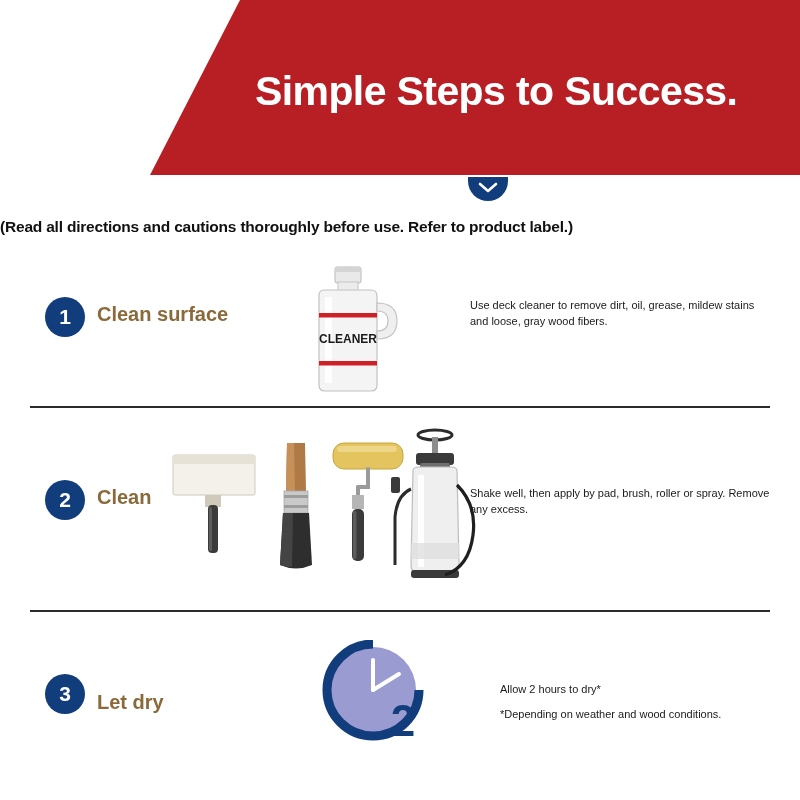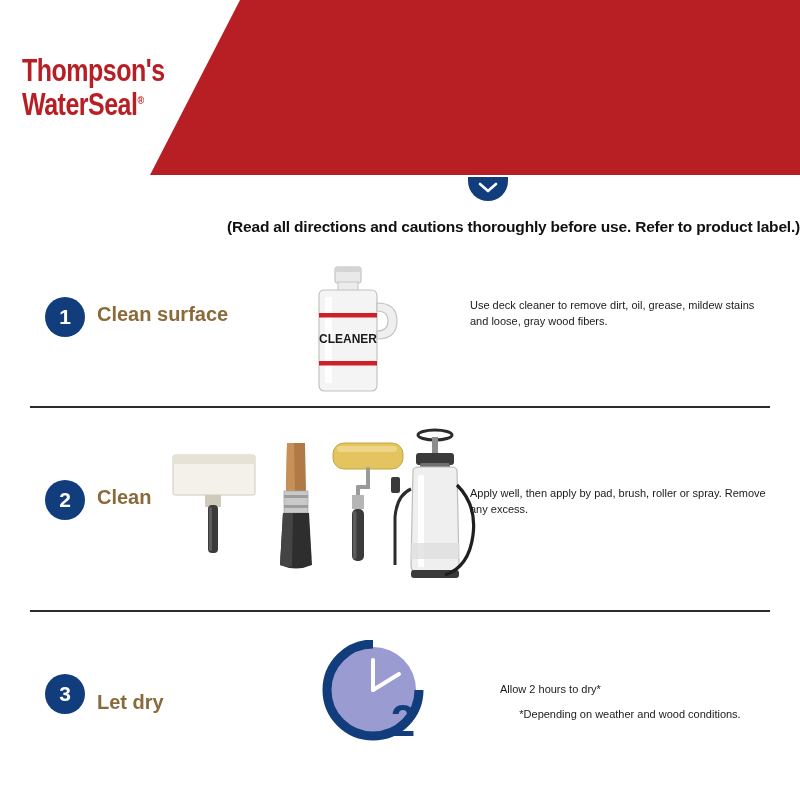--- a/index.html
+++ b/index.html
@@ -85,21 +85,21 @@
     height: 26px;
     z-index: 7;
   }
 
   
   .subtitle {
     position: absolute;
     top: 218px;
     left: 0;
     width: 800px;
-    text-align: right;
+    text-align: left;
     font-size: 15.5px;
     font-weight: bold;
     color: #111111;
     letter-spacing: -0.2px;
   }
 
   
   .step-row {
     position: absolute;
     left: 0;
@@ -159,37 +159,34 @@
   #label-2 { top: 486px; }
   #desc-2 { top: 486px; left: 470px; width: 300px; }
   #art-2 { position: absolute; top: 425px; left: 165px; width: 320px; height: 165px; }
 
   
   #badge-3 { top: 674px; }
   #label-3 { top: 680px; margin-top: 11px; }
   #desc-3 { top: 682px; left: 500px; width: 260px; }
   #desc-3-note {
     position: absolute; top: 708px; left: 500px; width: 260px;
-    text-align: center; font-size: 11px; color: #1a1a1a;
+    text-align: left; font-size: 11px; color: #1a1a1a;
   }
   #art-3 { position: absolute; top: 640px; left: 315px; width: 125px; height: 115px; }
 
   .art-svg { display: block; }
 </style>
 </head>
 <body>
 
 <div class="header">
   <div class="header-red"></div>
 
-  <div class="logo">
-    <div class="logo-line1">Thompson's</div>
-    <div class="logo-line2"><span>WaterSeal</span><span class="logo-reg">®</span></div>
-  </div>
-
+
+  <div class="header-title">Simple Steps to Success.</div>
 </div>
 
 <div class="chevron-badge">
   <svg class="art-svg" width="40" height="26" viewBox="0 0 40 26">
     <path d="M0,0 L40,0 L40,6 A20,20 0 0 1 0,6 Z" fill="#ffffff"></path>
     <path d="M20,24 A20,20 0 0 0 40,4 L40,0 L0,0 L0,4 A20,20 0 0 0 20,24 Z" fill="#123d7c"></path>
     <path d="M12,7 L20,14 L28,7" fill="none" stroke="#ffffff" stroke-width="2.6" stroke-linecap="round" stroke-linejoin="round"></path>
   </svg>
 </div>
 
@@ -278,21 +275,21 @@
       <rect x="246" y="145" width="48" height="8" rx="3" fill="#3a3a3a"></rect>
 
       <path d="M292,60 Q312,80 308,110 Q304,142 280,150" fill="none" stroke="#1f1f1f" stroke-width="3.2"></path>
 
       <path d="M246,64 Q232,70 230,92 L230,140" fill="none" stroke="#2b2b2b" stroke-width="3"></path>
       <rect x="226" y="52" width="9" height="16" rx="2" fill="#3a3a3a"></rect>
     </g>
   </svg>
 </div>
 
-<div class="step-desc" id="desc-2">Apply well, then apply by pad, brush, roller or spray. Remove any excess.</div>
+<div class="step-desc" id="desc-2">Shake well, then apply by pad, brush, roller or spray. Remove any excess.</div>
 
 <div class="divider" id="div-2"></div>
 
 <div class="step-row" id="row-3"></div>
 <div class="step-badge" id="badge-3">3</div>
 <div class="step-label" id="label-3">Let dry</div>
 
 <div id="art-3">
   <svg class="art-svg" width="125" height="115" viewBox="0 0 125 115">
 

